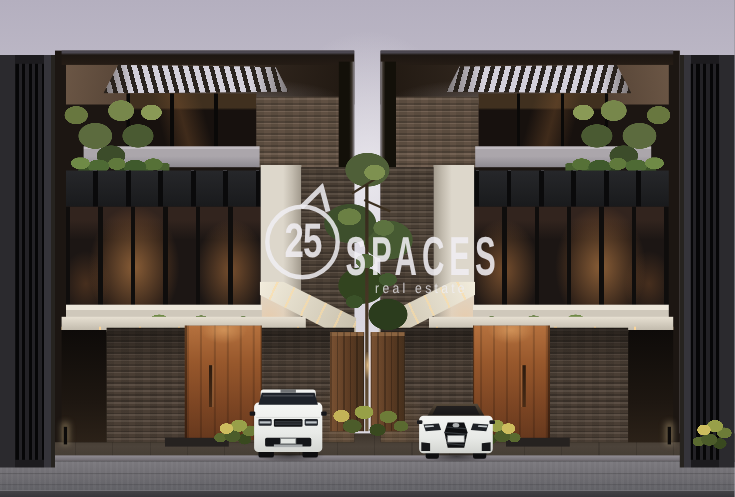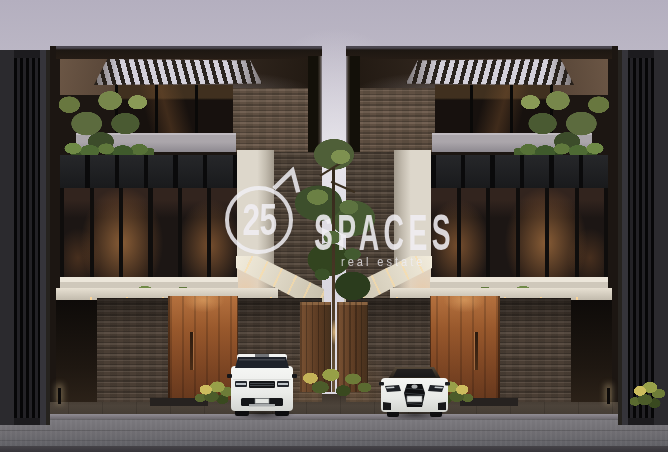--- a/index.html
+++ b/index.html
@@ -179,21 +179,21 @@
   .car-shadow{z-index:5;background:radial-gradient(closest-side,rgba(0,0,0,.55),transparent 72%);}
   .suv-shadow{left:218px;top:406px;width:90px;height:16px;}
   .sedan-shadow{left:372px;top:408px;width:86px;height:14px;}
   .car{z-index:6;}
   .car-suv{left:225px;top:352px;width:74px;height:66px;}
   .car-sedan{left:379px;top:366px;width:71px;height:52px;}
 
   
   .watermark{left:0;top:0;width:668px;height:452px;z-index:9;pointer-events:none;
     color:rgba(240,238,243,.88);}
-  .wm-circle{left:225px;top:186px;width:68px;height:68px;border:4px solid rgba(240,238,243,.85);
+  .wm-circle{left:241px;top:186px;width:68px;height:68px;border:4px solid rgba(240,238,243,.85);
     border-radius:50%;display:flex;align-items:center;justify-content:center;}
   .wm-number{position:static;font-size:44px;font-weight:700;line-height:1;
     transform:scaleX(.72);letter-spacing:-1px;}
   .wm-caret{left:274px;top:166px;width:30px;height:30px;transform:rotate(18deg);}
   .wm-brand{left:314px;top:209px;font-size:50px;font-weight:700;line-height:.96;
     letter-spacing:8px;transform:scaleX(.565);transform-origin:left top;white-space:nowrap;}
   .wm-tagline{left:341px;top:254px;font-size:13px;font-weight:400;letter-spacing:3.5px;
     transform:scaleX(.85);transform-origin:left top;white-space:nowrap;color:rgba(240,238,243,.78);}
 </style>
 </head>

